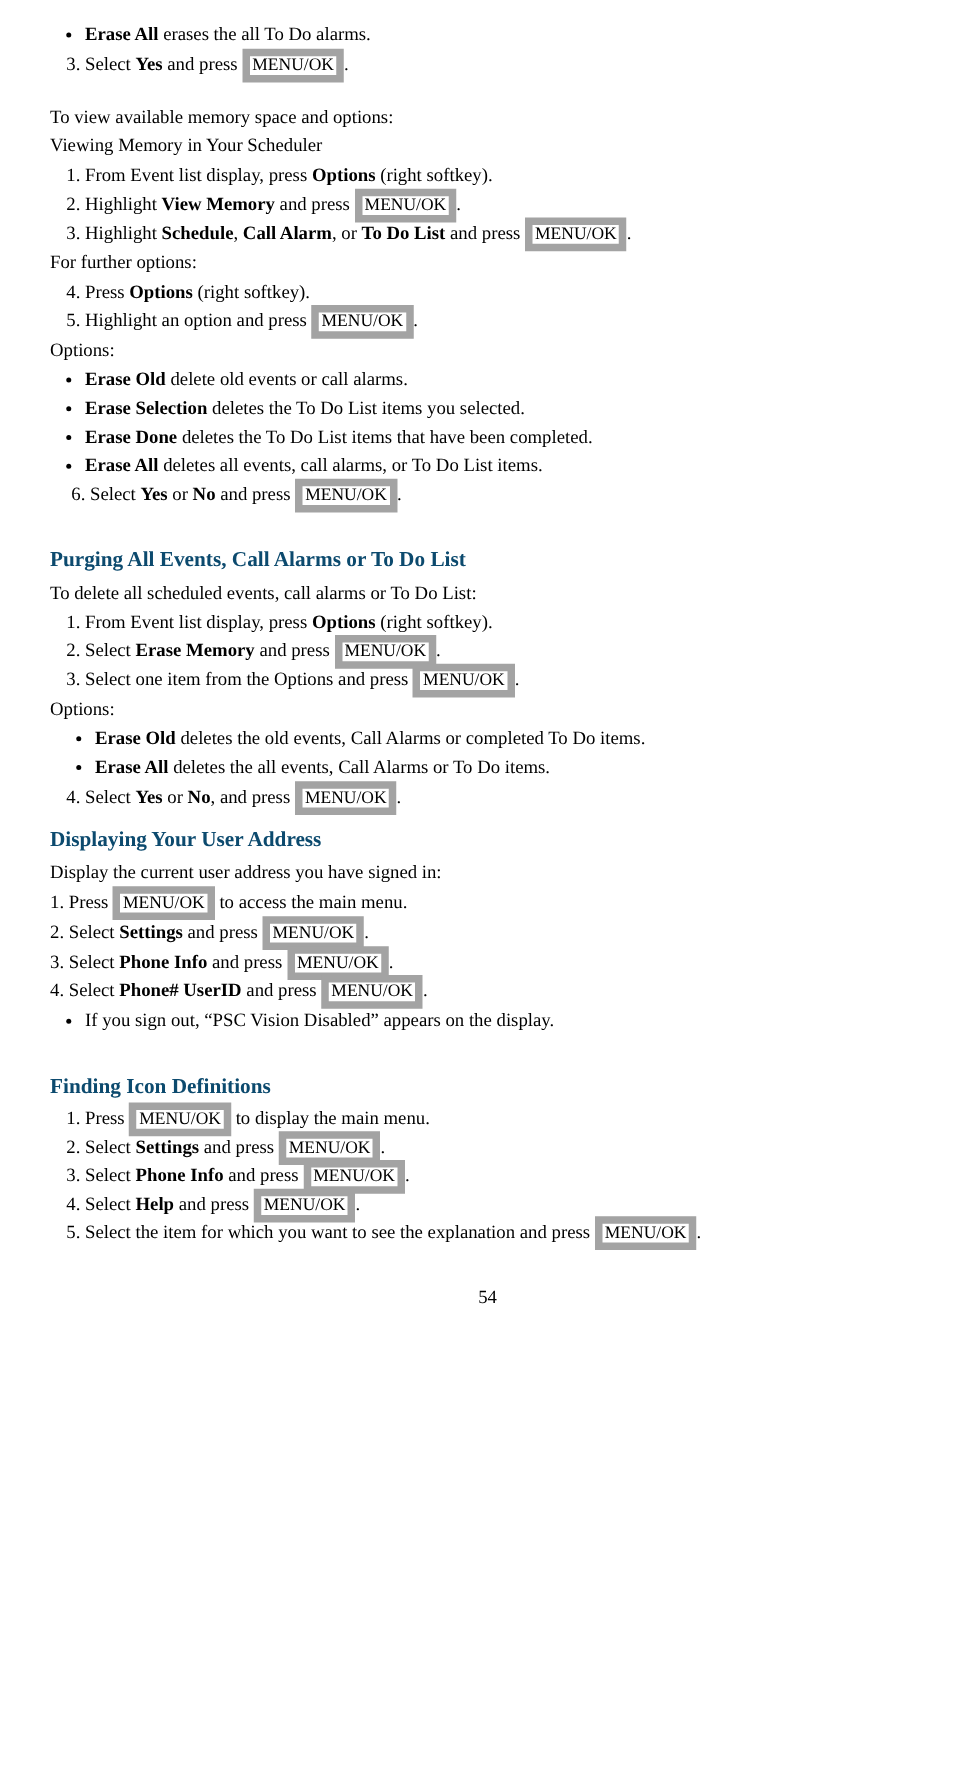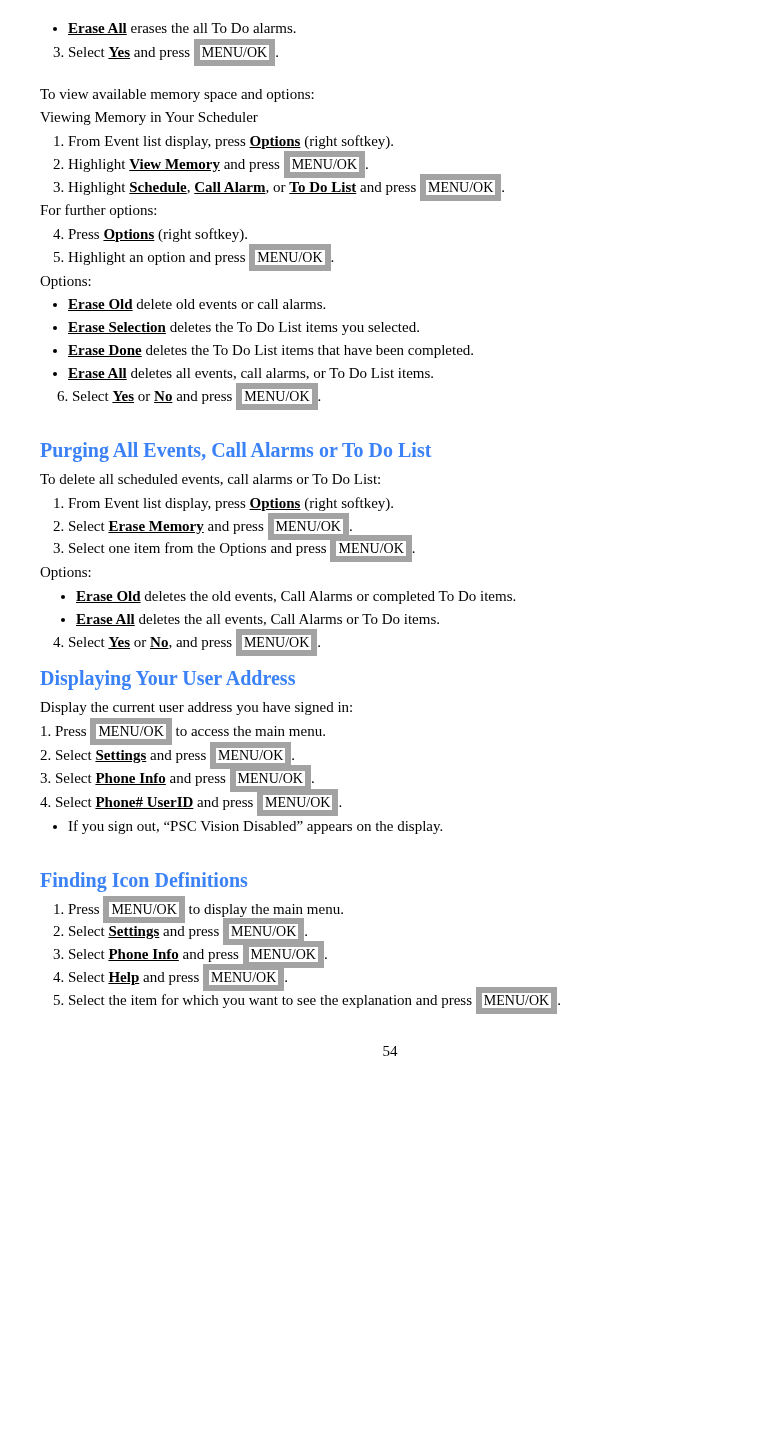--- a/index.html
+++ b/index.html
@@ -8,28 +8,27 @@
       min-height: 1430px;
       background: #fff;
       font-family: 'Times New Roman', Times, serif;
       font-size: 15px;
       color: #000;
       padding: 18px 40px 40px 40px;
       line-height: 1.45;
     }
     .section { margin-bottom: 10px; }
     .heading-orange {
-      color: #3b82f6;
+      color: #0c4a6e;
       font-weight: bold;
-      font-size: 20px;
+      font-size: 17px;
       margin: 8px 0 4px 0;
     }
     .bold-underline {
       font-weight: bold;
-      text-decoration: underline;
     }
     .menu-key {
       border: 6px solid #a3a3a3;
       padding: 0px 2px;
       font-size: 14px;
       display: inline;
     }
     p { margin-bottom: 2px; }
     ol { margin-left: 28px; margin-bottom: 2px; }
     ol li { margin-bottom: 1px; }

